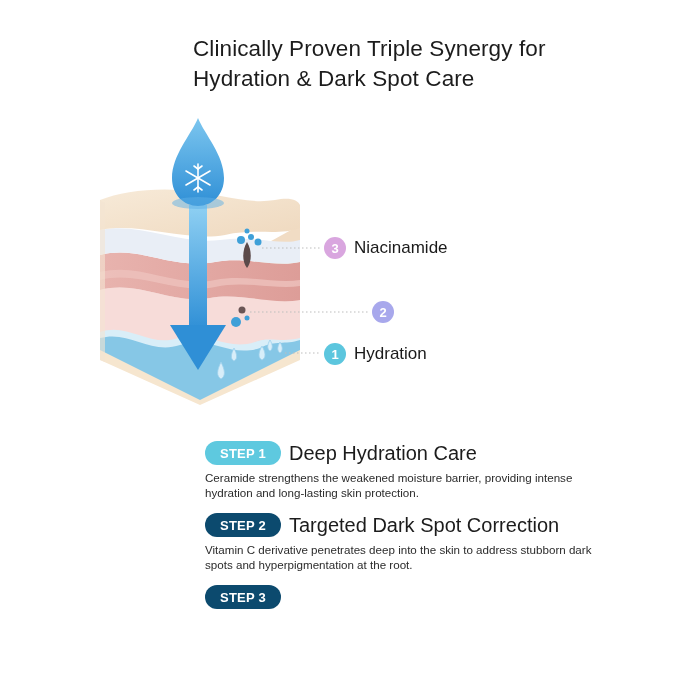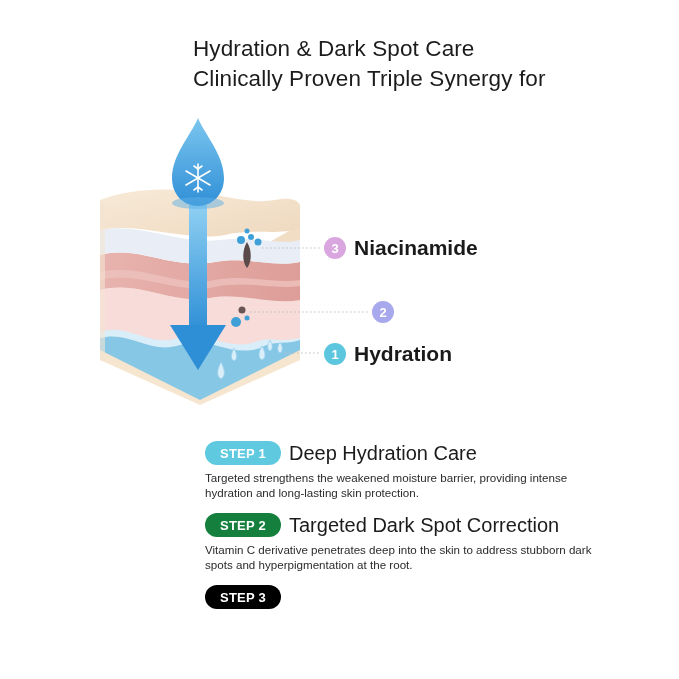--- a/index.html
+++ b/index.html
@@ -15,40 +15,40 @@
 
     .illustration { position: absolute; left: 0; top: 100px; width: 679px; height: 320px; }
 
     .callout { position: absolute; display: flex; align-items: center; height: 24px; }
     .callout .num {
       width: 22px; height: 22px; border-radius: 50%;
       color: #fff; font-size: 13px; font-weight: 700;
       display: flex; align-items: center; justify-content: center;
       margin-right: 8px;
     }
-    .callout .label { font-size: 21px; font-weight: 700; color: #1a1a1a; white-space: nowrap; }
+    .callout .label { font-size: 17px; font-weight: 400; color: #1a1a1a; white-space: nowrap; }
 
     .steps { position: absolute; left: 205px; top: 441px; width: 420px; }
     .step { position: absolute; left: 0; width: 420px; }
     .step .head { display: flex; align-items: center; height: 24px; }
     .step .badge {
       width: 76px; height: 24px; border-radius: 12px;
       color: #ffffff; font-size: 13px; font-weight: 700;
       display: flex; align-items: center; justify-content: center;
       letter-spacing: 0.2px; margin-right: 8px; text-align: right;
     }
     .step .heading { font-size: 20px; color: #1c1c1c; white-space: nowrap; }
     .step .desc { margin-top: 5px; font-size: 11.6px; line-height: 15px; color: #2b2b2b; width: 410px; }
   </style>
 </head>
 <body>
 
 <h1 class="title">
+  <span>Clinically Proven Triple Synergy for</span>
   <span>Hydration &amp; Dark Spot Care</span>
-  <span>Clinically Proven Triple Synergy for</span>
 </h1>
 
 <div class="illustration">
   <svg width="679" height="320" viewBox="0 100 679 320">
     <defs>
       <linearGradient id="topG" x1="0" y1="0" x2="1" y2="1">
         <stop offset="0" stop-color="#f7ead8"></stop>
         <stop offset="1" stop-color="#efd9bf"></stop>
       </linearGradient>
       <linearGradient id="pinkG" x1="0" y1="0" x2="1" y2="0">
@@ -140,27 +140,27 @@
   <span class="num" style="background:#5cc6de;">1</span>
   <span class="label">Hydration</span>
 </div>
 
 <div class="steps">
   <div class="step" style="top:0px;">
     <div class="head">
       <span class="badge" style="background:#5ec9df;">STEP 1</span>
       <span class="heading">Deep Hydration Care</span>
     </div>
-    <p class="desc">Targeted strengthens the weakened moisture barrier, providing intense hydration and long-lasting skin protection.</p>
+    <p class="desc">Ceramide strengthens the weakened moisture barrier, providing intense hydration and long-lasting skin protection.</p>
   </div>
   <div class="step" style="top:72px;">
     <div class="head">
-      <span class="badge" style="background:#15803d;">STEP 2</span>
+      <span class="badge" style="background:#0c4a6e;">STEP 2</span>
       <span class="heading">Targeted Dark Spot Correction</span>
     </div>
     <p class="desc">Vitamin C derivative penetrates deep into the skin to address stubborn dark spots and hyperpigmentation at the root.</p>
   </div>
   <div class="step" style="top:144px;">
     <div class="head">
-      <span class="badge" style="background:#000000;">STEP 3</span>
+      <span class="badge" style="background:#0c4a6e;">STEP 3</span>
     </div>
   </div>
 </div>
 
 </body></html>

